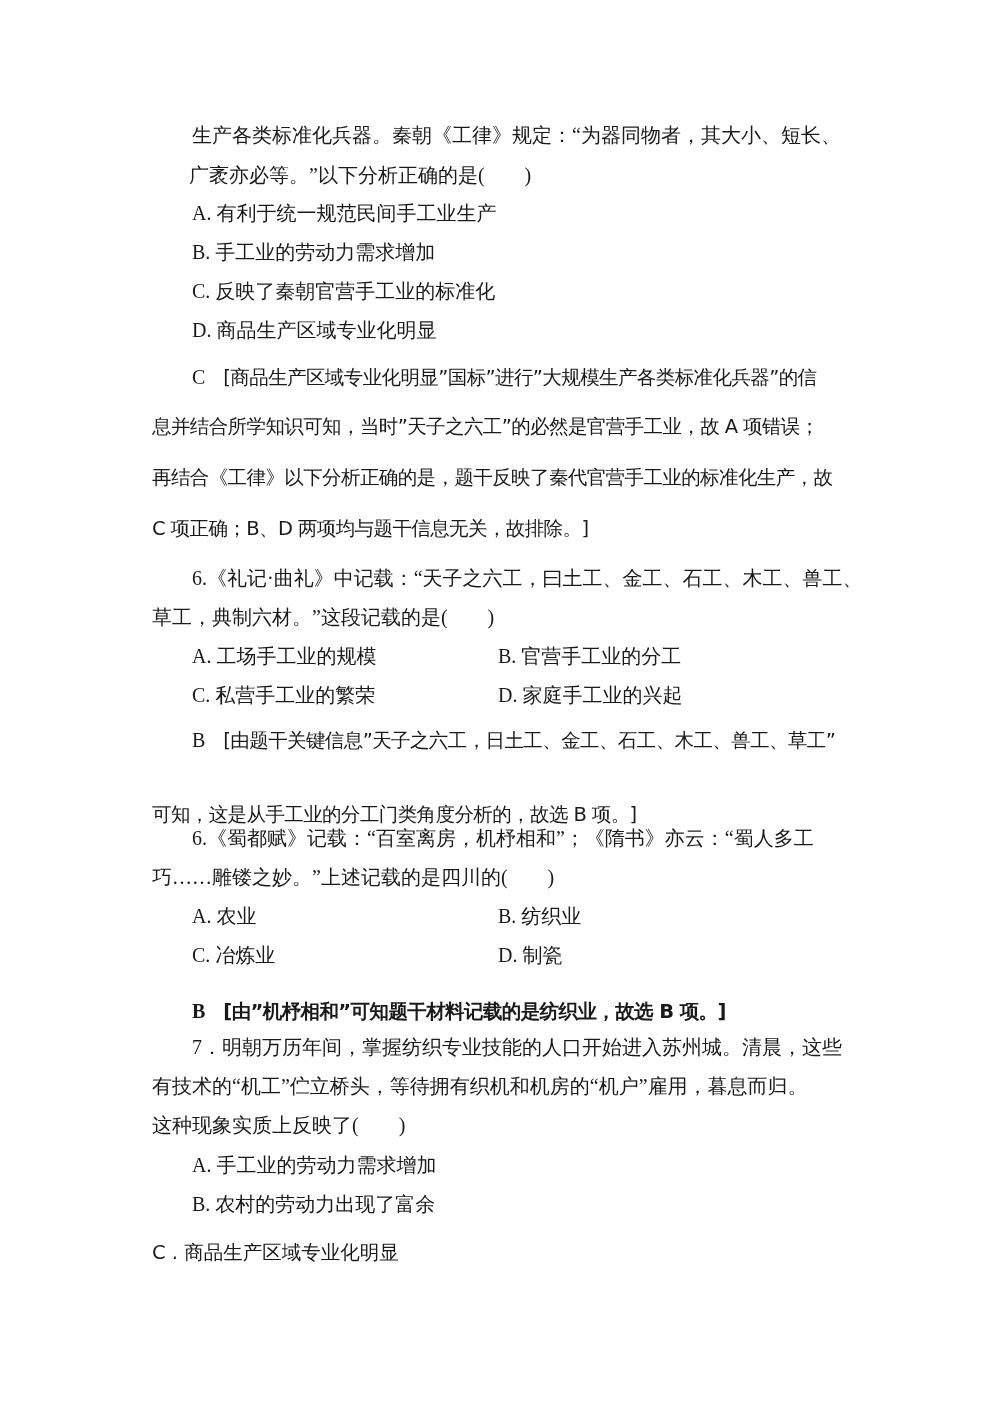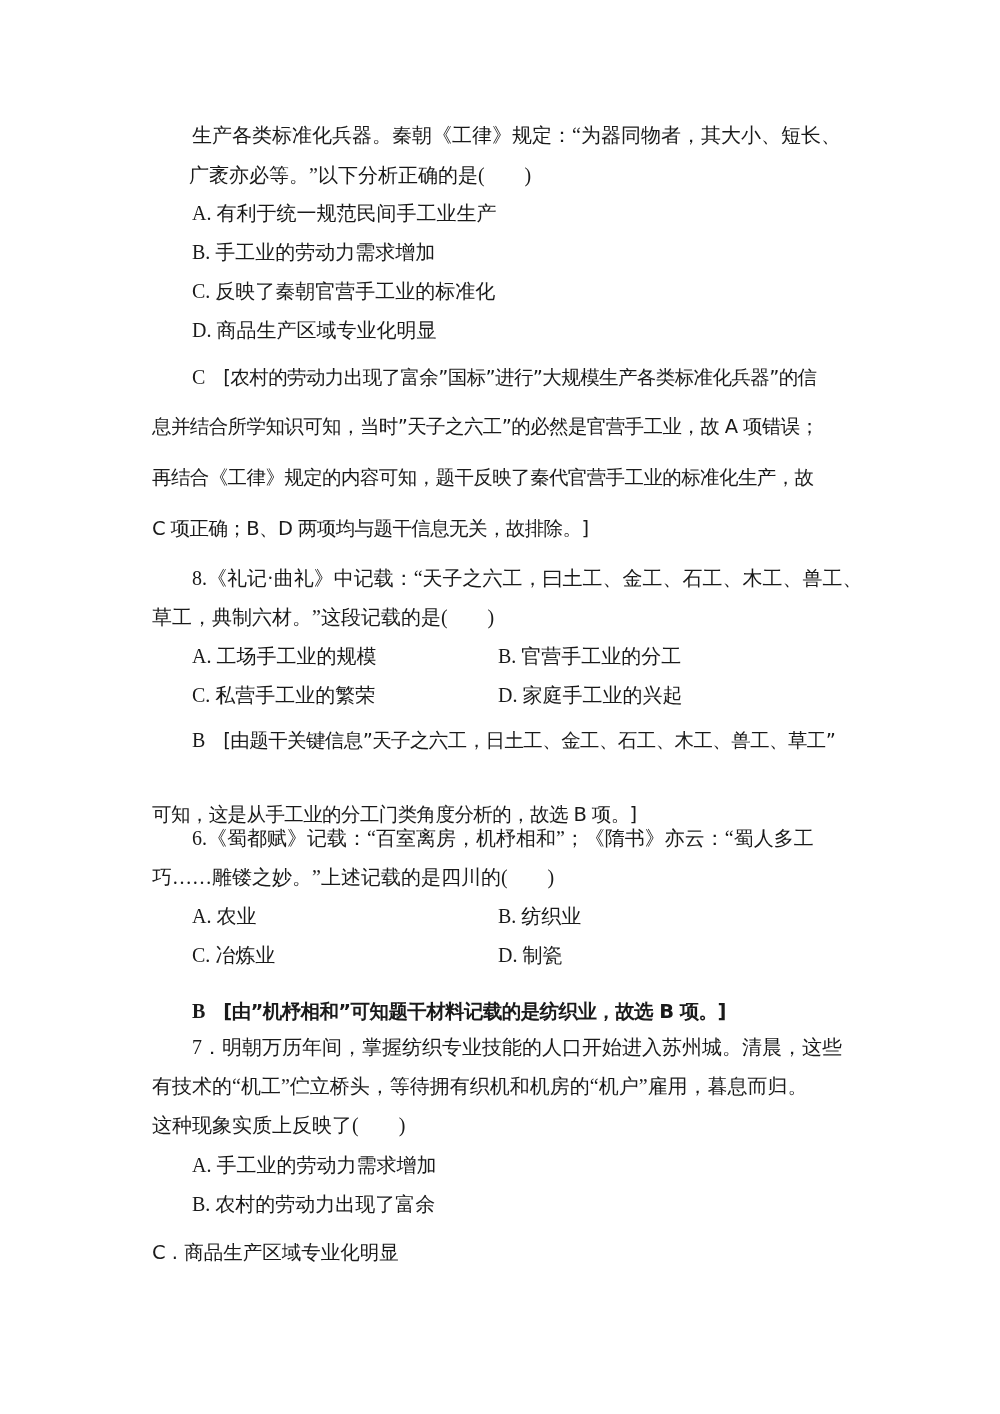--- a/index.html
+++ b/index.html
@@ -25,27 +25,27 @@
   <span>B.</span>&nbsp;<span>手工业的劳动力需求增加</span>
 </div>
 <div class="line serif ind" style="top:279px;">
   <span>C.</span>&nbsp;<span>反映了秦朝官营手工业的标准化</span>
 </div>
 <div class="line serif ind" style="top:318px;">
   <span>D.</span>&nbsp;<span>商品生产区域专业化明显</span>
 </div>
 
 <div class="line sans ind" style="top:365px;">
-  <span class="ans-letter">C</span><span>[农村的劳动力出现了富余”国标”进行”大规模生产各类标准化兵器”的信</span>
+  <span class="ans-letter">C</span><span>[商品生产区域专业化明显”国标”进行”大规模生产各类标准化兵器”的信</span>
 </div>
 <div class="line sans q" style="top:415px;">息并结合所学知识可知，当时”天子之六工”的必然是官营手工业，故 A 项错误；</div>
-<div class="line sans q" style="top:466px;">再结合《工律》规定的内容可知，题干反映了秦代官营手工业的标准化生产，故</div>
+<div class="line sans q" style="top:466px;">再结合《工律》以下分析正确的是，题干反映了秦代官营手工业的标准化生产，故</div>
 <div class="line sans q" style="top:517px;">C 项正确；B、D 两项均与题干信息无关，故排除。]</div>
 
-<div class="line serif" style="left:192px; top:566px;">8.《礼记·曲礼》中记载：“天子之六工，曰土工、金工、石工、木工、兽工、</div>
+<div class="line serif" style="left:192px; top:566px;">6.《礼记·曲礼》中记载：“天子之六工，曰土工、金工、石工、木工、兽工、</div>
 <div class="line serif q" style="top:605px;">草工，典制六材。”这段记载的是(　　)</div>
 
 <div class="line serif ind" style="top:644px;">
   <span>A.</span>&nbsp;<span>工场手工业的规模</span>
 </div>
 <div class="line serif opt2" style="top:644px;">
   <span>B.</span>&nbsp;<span>官营手工业的分工</span>
 </div>
 <div class="line serif ind" style="top:683px;">
   <span>C.</span>&nbsp;<span>私营手工业的繁荣</span>

